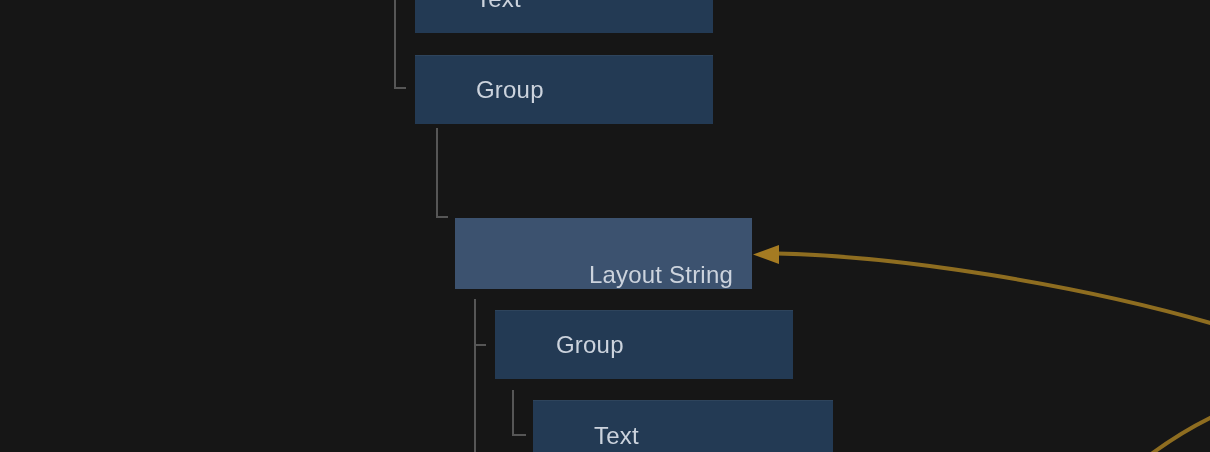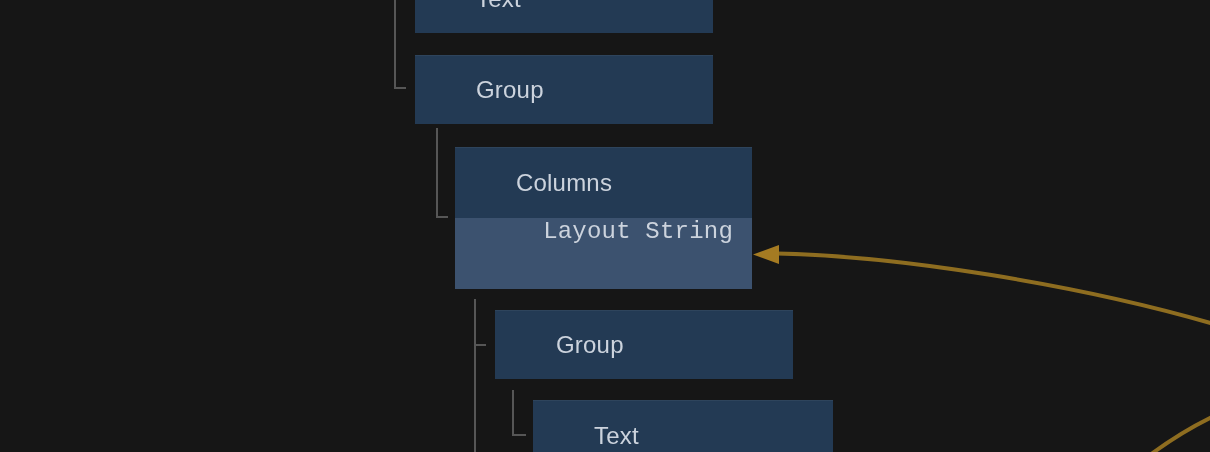--- a/index.html
+++ b/index.html
@@ -27,26 +27,25 @@
     font-size: 24px;
     letter-spacing: 0.2px;
     color: var(--label-text, #ccd3dd);
     padding-left: 21px;
     white-space: nowrap;
     margin-left: 40px;
   }
   .input-row {
     position: absolute;
     display: flex;
-    align-items: flex-start;
+    align-items: flex-end;
     justify-content: flex-end;
     background: var(--input-row-fill, #3c526f);
     box-sizing: border-box;
     cursor: pointer;
-    font-family: Liberation Mono, monospace;
   }
   .input-row .node-label {
     padding-left: 0;
     padding-right: 19px;
   }
   .tl {
     position: absolute;
     background: var(--tree-line, #565656);
   }
   .tl-v { width: 2px; }
@@ -88,23 +87,20 @@
   <div class="tl tl-h" style="left:512px; top:434px; width:14px"></div>
 
   <div class="node" style="left:415px; top:-37px; width:298px; height:70px">
     <span class="node-label">Text</span>
   </div>
 
   <div class="node" style="left:415px; top:55px; width:298px; height:69px">
     <span class="node-label">Group</span>
   </div>
 
-  <div class="node" style="left:455px; top:147px; width:297px; height:71px">
-    <span class="node-label">Columns</span>
-  </div>
   <div class="input-row" style="left:455px; top:218px; width:297px; height:71px">
     <span class="node-label">Layout String</span>
   </div>
 
   <div class="node" style="left:495px; top:310px; width:298px; height:69px">
     <span class="node-label">Group</span>
   </div>
 
   <div class="node" style="left:533px; top:400px; width:300px; height:70px">
     <span class="node-label">Text</span>

